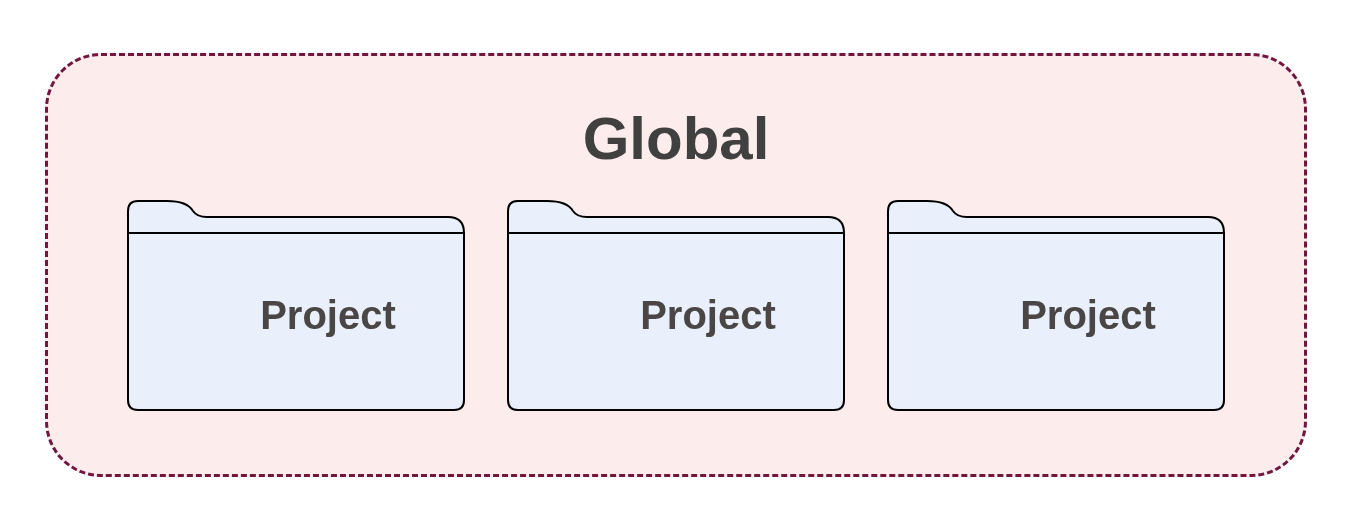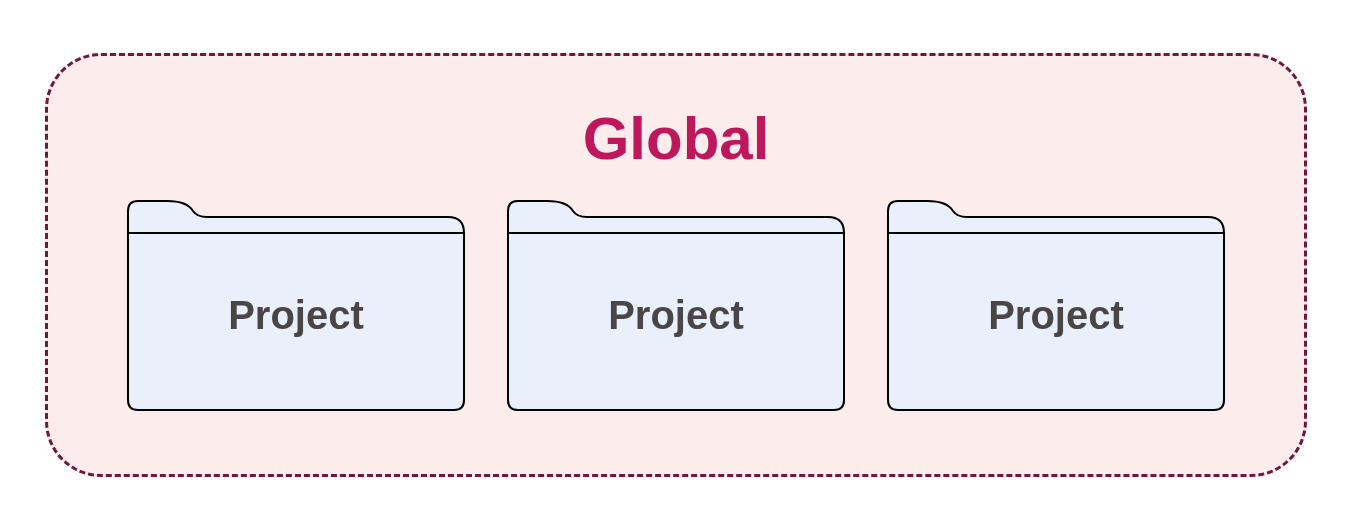--- a/index.html
+++ b/index.html
@@ -27,21 +27,21 @@
     border-radius: 56px;
   }
   .global-title {
     position: absolute;
     top: 48px;
     left: 0;
     width: 100%;
     text-align: center;
     font-size: 60px;
     font-weight: bold;
-    color: #be185d;
+    color: #404040;
     letter-spacing: 0px;
   }
   .folder-row {
     position: absolute;
     left: 0;
     top: 144px;
     width: 100%;
     display: flex;
     justify-content: center;
     gap: 42px;
@@ -59,20 +59,21 @@
   }
   .folder-label-wrap {
     position: absolute;
     left: 0;
     top: 33px;
     width: 100%;
     height: 165px;
     display: flex;
     align-items: center;
     justify-content: center;
+    padding-left: 32px;
   }
   .folder-label {
     font-size: 40px;
     font-weight: bold;
     color: #4a4646;
   }
 </style>
 </head>
 <body>
 

